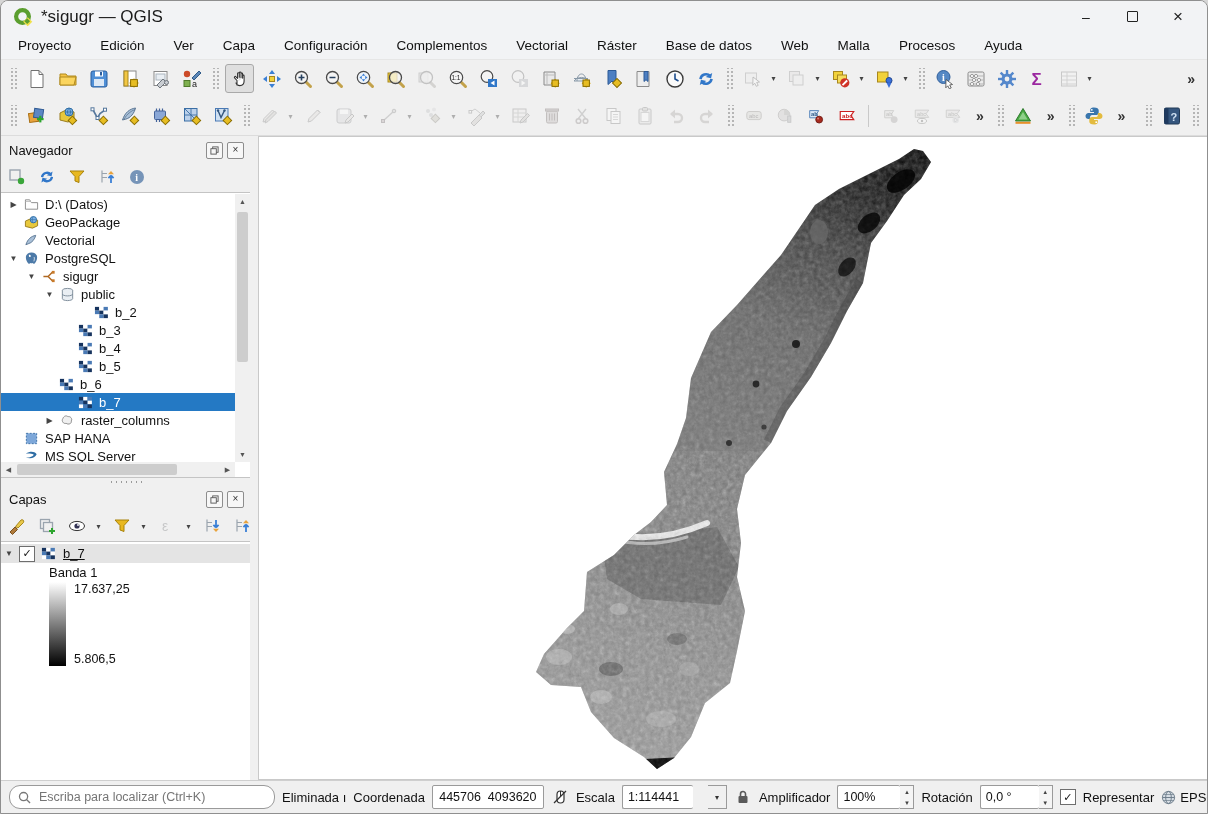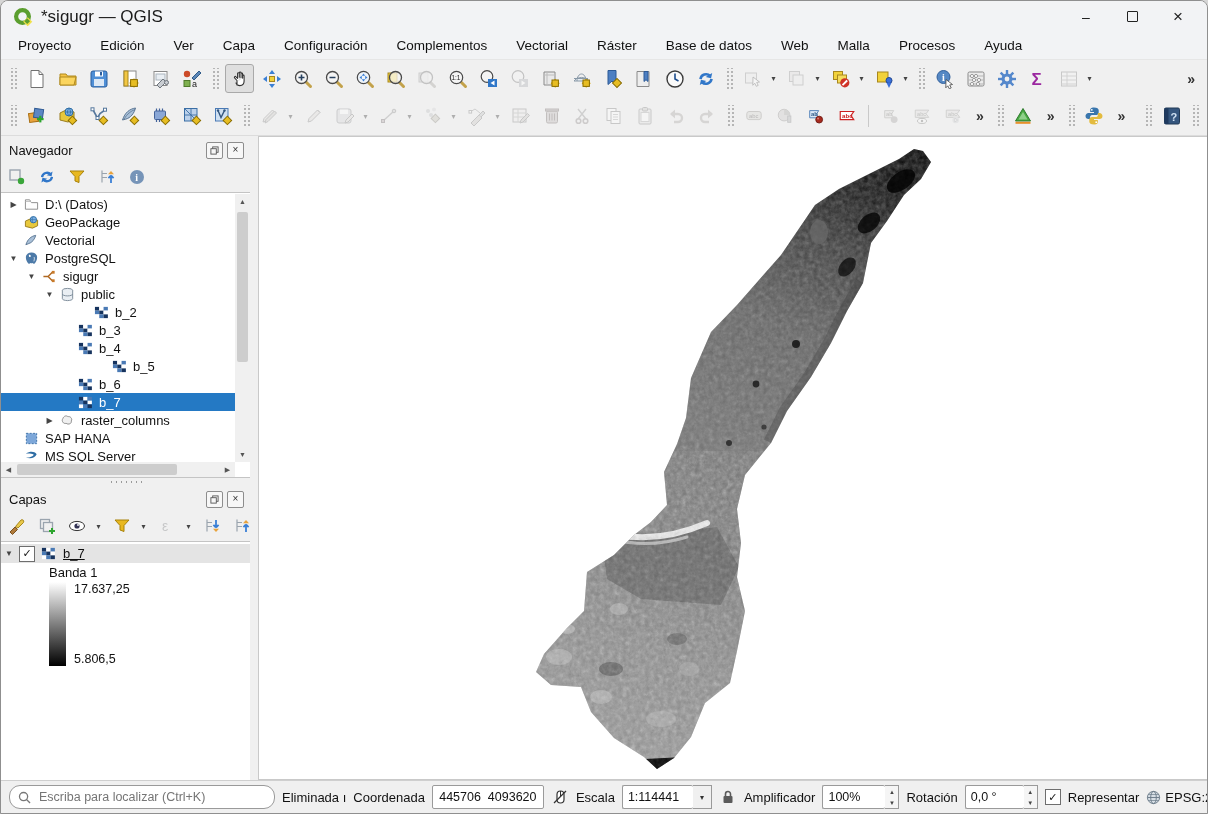--- a/index.html
+++ b/index.html
@@ -760,38 +760,38 @@
                     <rect x="1" y="6" width="4.6" height="4" fill="#4a7ab5"></rect>
                     <rect x="5.6" y="6" width="4.6" height="4" fill="#16335e"></rect>
                     <rect x="10.2" y="6" width="4.6" height="4" fill="#fff"></rect>
                     <rect x="1" y="10" width="4.6" height="4" fill="#fff"></rect>
                     <rect x="5.6" y="10" width="4.6" height="4" fill="#4a7ab5"></rect>
                     <rect x="10.2" y="10" width="4.6" height="4" fill="#16335e"></rect>
                   </svg>
                 </span>
                 <span class="tlab">b_4</span>
               </div>
-            <div class="trow" style="padding-left:92px;">
+            <div class="trow" style="padding-left:58px;">
                 <span class="texp"></span>
                 <span class="tico">
                   <svg viewBox="0 0 16 16">
                     <rect x="1" y="2" width="4.6" height="4" fill="#16335e"></rect>
                     <rect x="5.6" y="2" width="4.6" height="4" fill="#fff"></rect>
                     <rect x="10.2" y="2" width="4.6" height="4" fill="#4a7ab5"></rect>
                     <rect x="1" y="6" width="4.6" height="4" fill="#4a7ab5"></rect>
                     <rect x="5.6" y="6" width="4.6" height="4" fill="#16335e"></rect>
                     <rect x="10.2" y="6" width="4.6" height="4" fill="#fff"></rect>
                     <rect x="1" y="10" width="4.6" height="4" fill="#fff"></rect>
                     <rect x="5.6" y="10" width="4.6" height="4" fill="#4a7ab5"></rect>
                     <rect x="10.2" y="10" width="4.6" height="4" fill="#16335e"></rect>
                   </svg>
                 </span>
                 <span class="tlab">b_5</span>
               </div>
-            <div class="trow" style="padding-left:58px;">
+            <div class="trow" style="padding-left:39px;">
                 <span class="texp"></span>
                 <span class="tico">
                   <svg viewBox="0 0 16 16">
                     <rect x="1" y="2" width="4.6" height="4" fill="#16335e"></rect>
                     <rect x="5.6" y="2" width="4.6" height="4" fill="#fff"></rect>
                     <rect x="10.2" y="2" width="4.6" height="4" fill="#4a7ab5"></rect>
                     <rect x="1" y="6" width="4.6" height="4" fill="#4a7ab5"></rect>
                     <rect x="5.6" y="6" width="4.6" height="4" fill="#16335e"></rect>
                     <rect x="10.2" y="6" width="4.6" height="4" fill="#fff"></rect>
                     <rect x="1" y="10" width="4.6" height="4" fill="#fff"></rect>
@@ -1032,21 +1032,21 @@
     <span class="lbl">Coordenada</span>
     <input class="sbox" style="width: 100px; text-align: center;" value="445706  4093620">
     <span class="sb-ico">
         <svg viewBox="0 0 16 16">
           <rect x="5" y="2" width="7" height="12" rx="3.5" fill="#fff" stroke="#333" stroke-width="1.2"></rect>
           <line x1="8.5" y1="2" x2="8.5" y2="7" stroke="#333"></line>
           <line x1="2" y1="14" x2="14" y2="2" stroke="#333" stroke-width="1.2"></line>
         </svg>
       </span>
     <span class="lbl">Escala</span>
-    <span style="display:flex;">
+    <span style="display:flex;gap:15px;">
         <input class="sbox" style="width: 60px; border-right: none;" value="1:114441">
         <span class="ddbtn">▾</span>
       </span>
     <span class="sb-ico">
         <svg viewBox="0 0 16 16">
           <rect x="3.5" y="7" width="9" height="7" rx="1" fill="#5a5a5a"></rect>
           <path d="M5.5 7V5a2.5 2.5 0 0 1 5 0v2" fill="none" stroke="#5a5a5a" stroke-width="1.6"></path>
         </svg>
       </span>
     <span class="lbl">Amplificador</span>

